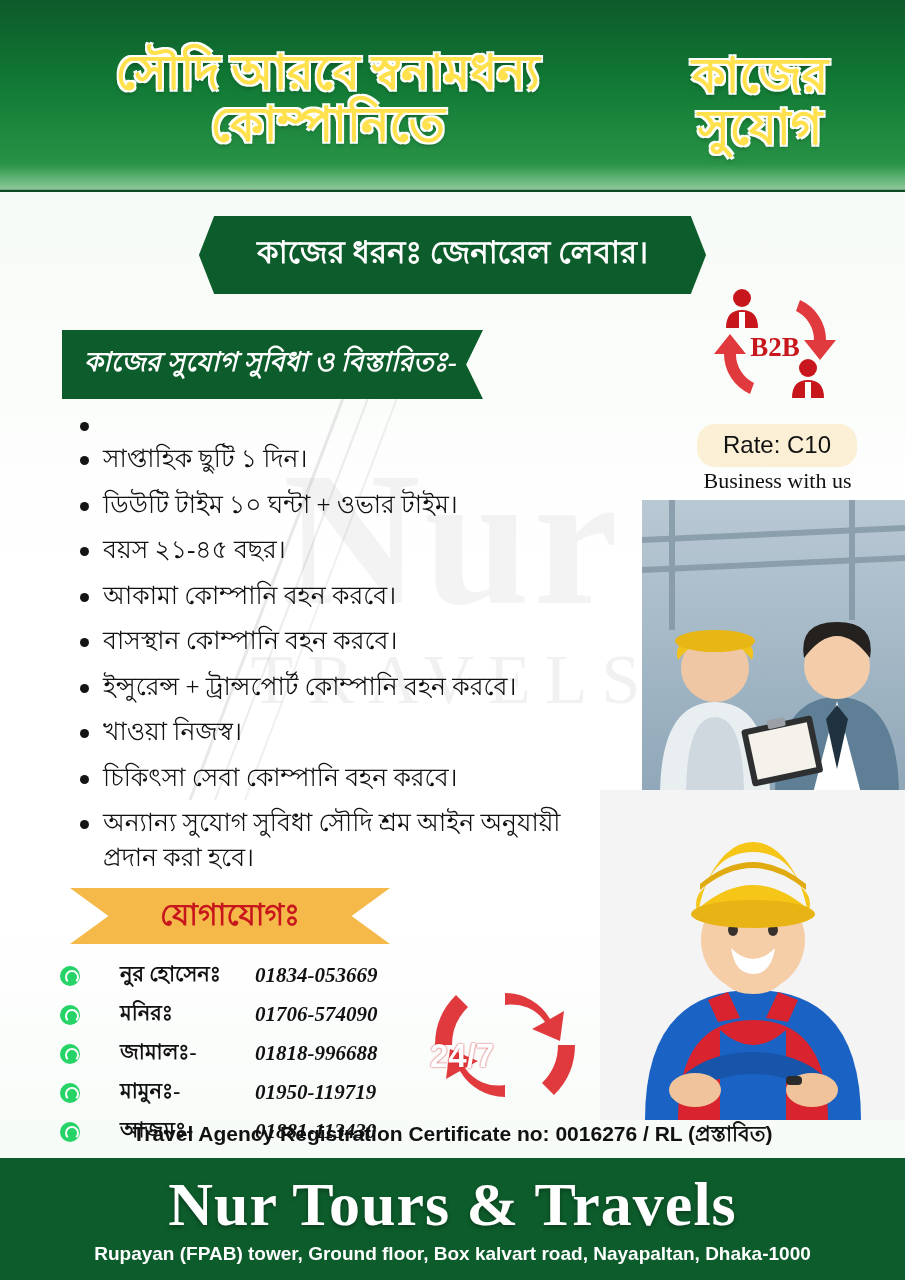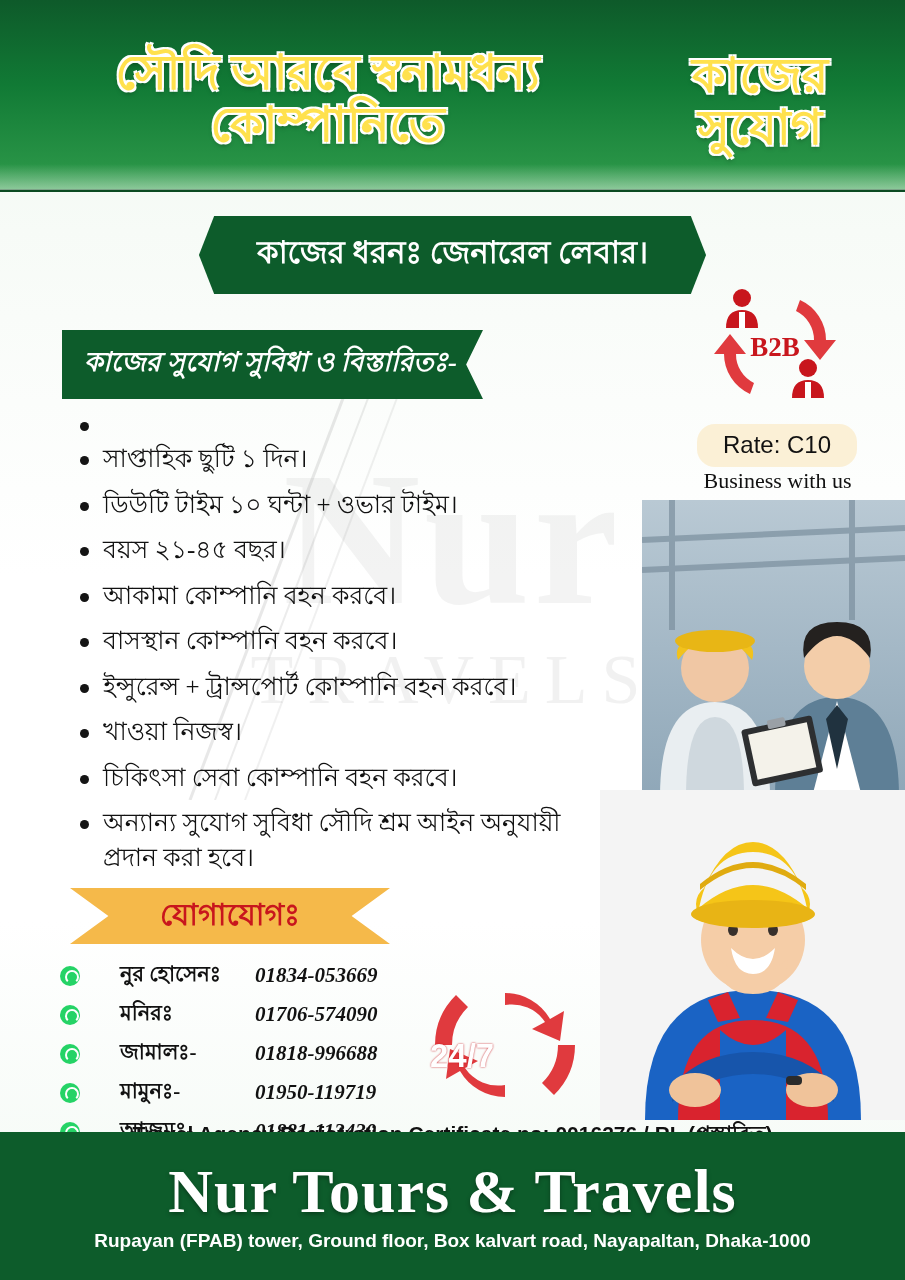--- a/index.html
+++ b/index.html
@@ -268,21 +268,21 @@
     font-family: "Liberation Sans", sans-serif;
     font-weight: bold;
     font-size: 21px;
     color: #111;
     padding: 0 10px;
   }
 
   
   .footer {
     position: absolute; left: 0; right: 0; bottom: 0;
-    height: 148px;
+    height: 122px;
     background: #0d5c2b;
     display: flex; flex-direction: column;
     align-items: center; justify-content: center;
   }
   .brand {
     font-family: "Liberation Serif", serif;
     font-weight: bold;
     font-size: 62px;
     color: #ffffff;
     letter-spacing: 1px;

